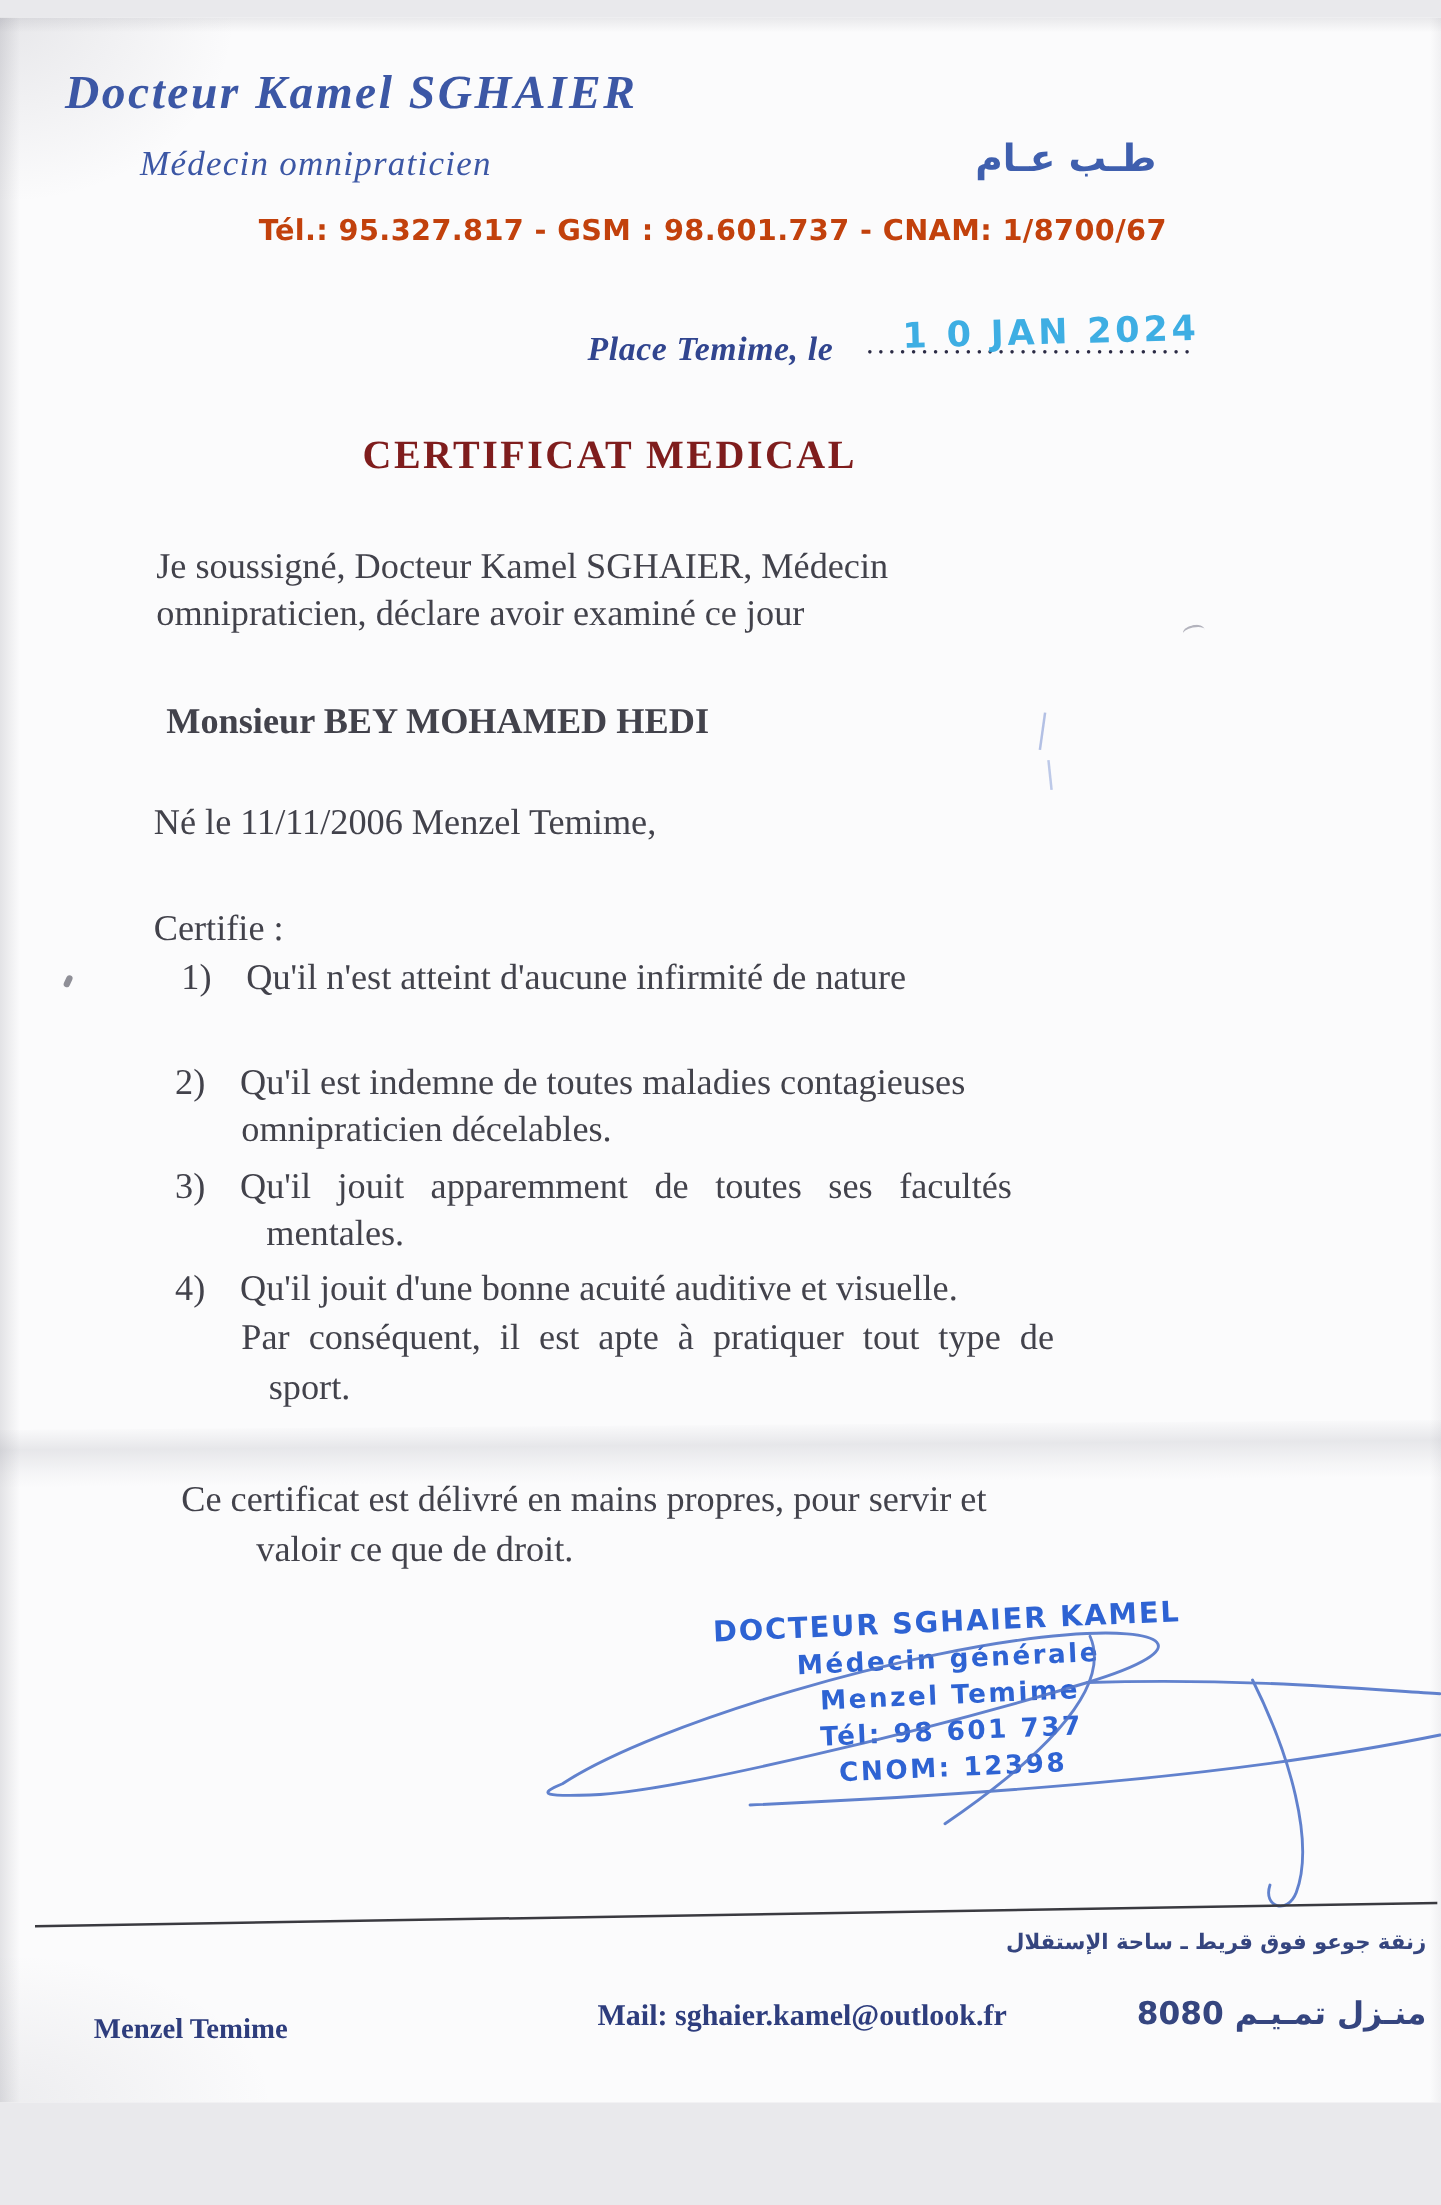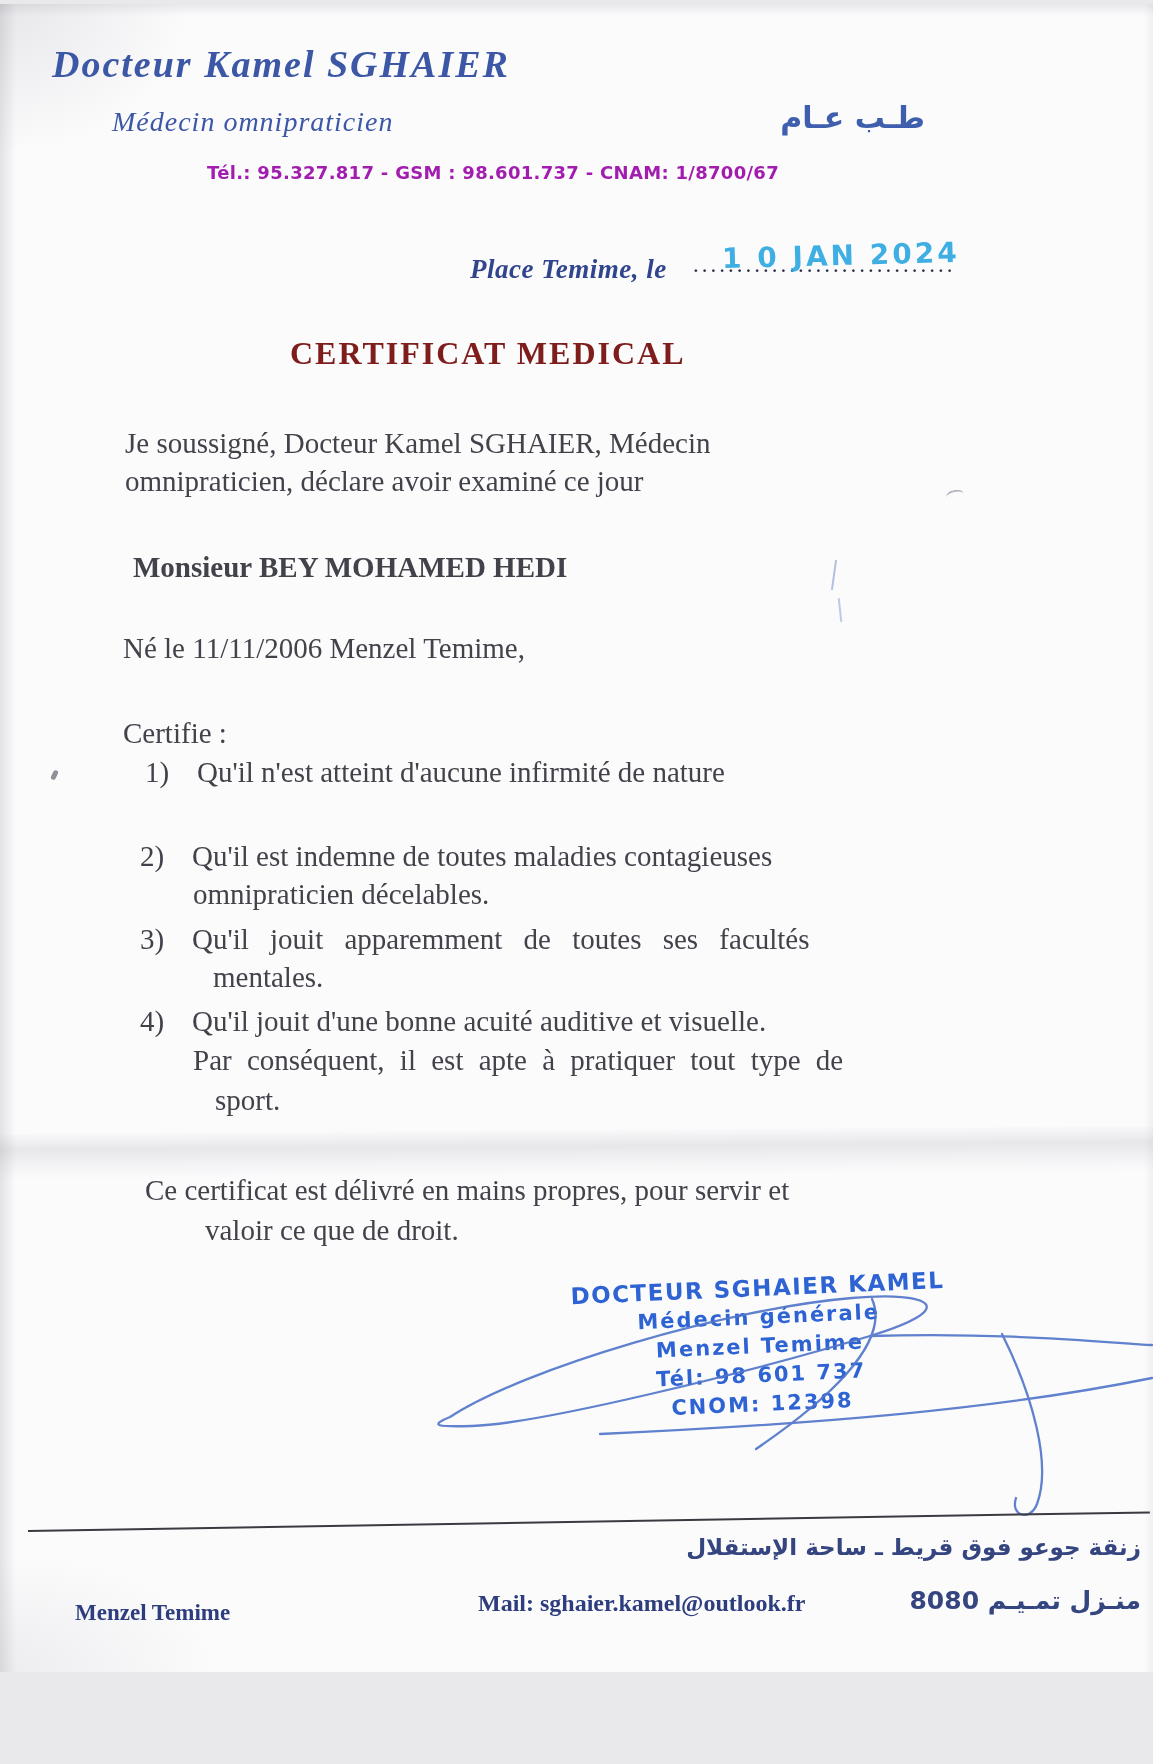--- a/index.html
+++ b/index.html
@@ -1,37 +1,37 @@
 <!DOCTYPE html>
 <html><head>
 <meta charset="utf-8">
 <style>
   html,body{margin:0;padding:0;background:#e9e9ec;}
   .page{
-    position:relative;width:1153px;height:1668px;margin:4px auto;
+    position:relative;width:1153px;height:1668px;margin:14px auto;
     background:#fbfbfc;overflow:hidden;
     font-family:"Liberation Serif","DejaVu Serif",serif;
   }
   .abs{position:absolute;white-space:nowrap;}
   
   .edge-left{left:0;top:0;bottom:0;width:16px;background:linear-gradient(to right,rgba(100,100,112,.16),rgba(100,100,112,0));}
   .edge-top{left:0;top:0;right:0;height:12px;background:linear-gradient(to bottom,rgba(100,100,112,.12),rgba(100,100,112,0));}
   .corner-tl{left:0;top:0;width:190px;height:150px;background:radial-gradient(ellipse at top left,rgba(110,110,125,.14),rgba(110,110,125,0) 70%);}
   .corner-bl{left:0;bottom:0;width:220px;height:120px;background:radial-gradient(ellipse at bottom left,rgba(110,110,125,.10),rgba(110,110,125,0) 70%);}
   .edge-right{right:0;top:0;bottom:0;width:9px;background:linear-gradient(to left,rgba(110,110,125,.08),rgba(110,110,125,0));}
   .crease-band{left:0;top:1126px;width:1153px;height:46px;transform:rotate(-.4deg);
     background:linear-gradient(to bottom,rgba(130,132,145,.02),rgba(130,132,145,.17) 35%,rgba(130,132,145,.05) 75%,rgba(130,132,145,0));}
   
   .hdr-fr-name{left:52px;top:38px;font-size:38px;font-style:italic;font-weight:bold;color:#3c57a5;letter-spacing:2px;}
   .hdr-fr-spec{left:112px;top:102px;font-size:28px;font-style:italic;color:#3c57a5;letter-spacing:1px;}
   .ar{font-family:"DejaVu Sans","Liberation Sans",sans-serif;font-weight:bold;color:#3f5fae;}
   .hdr-ar-name{right:18px;top:26px;font-size:40px;}
   .hdr-ar-spec{right:228px;top:96px;font-size:30px;}
   .contact{left:207px;top:158px;font-family:"DejaVu Sans","Liberation Sans",sans-serif;
-    font-weight:bold;font-size:18px;color:#a21caf;letter-spacing:.3px;}
+    font-weight:bold;font-size:23px;color:#c2410c;letter-spacing:.3px;}
   
   .dl-label{left:470px;top:250px;font-size:27px;font-style:italic;font-weight:bold;color:#31458f;letter-spacing:.5px;}
   .dl-dots{left:693px;top:248px;width:262px;overflow:hidden;font-size:23px;letter-spacing:3px;color:#2b2b45;}
   .date-stamp{left:722px;top:235px;font-family:"DejaVu Sans","Liberation Sans",sans-serif;
     font-weight:bold;font-size:28px;letter-spacing:3px;color:#2fa8e1;transform:rotate(-1.5deg);opacity:.92;}
   
   .title{left:290px;top:331px;font-size:32px;font-weight:bold;color:#7f1d1d;letter-spacing:2px;}
   .bl{font-size:29px;color:#42424b;}
   .b{font-weight:bold;}
   .num{display:inline-block;width:52px;}
@@ -58,21 +58,21 @@
     font-family:"DejaVu Sans","Liberation Sans",sans-serif;font-weight:bold;color:#1f58d0;opacity:.93;}
   .stamp div{line-height:29px;letter-spacing:2px;font-size:21px;}
   .stamp .st1{font-size:23px;letter-spacing:1.5px;}
   .sig-svg{left:400px;top:1268px;}
   
   .foot-rule{left:28px;top:1526px;width:1122px;border-top:2.5px solid #3a3a40;transform:rotate(-.95deg);transform-origin:left center;}
   .foot{color:#2e3d7d;font-weight:bold;}
   .f-place{left:75px;top:1543px;font-size:23px;}
   .f-city{left:75px;top:1596px;font-size:23px;}
   .f-mail{left:478px;top:1586px;font-size:24px;font-weight:bold;color:#2e3d7d;}
-  .f-ar1{right:12px;top:1530px;font-size:23px;color:#35457f;text-align:right;}
+  .f-ar1{right:12px;top:1530px;font-size:17px;color:#35457f;text-align:right;}
   .f-ar2{right:12px;top:1582px;font-size:25px;color:#35457f;}
   
   .speck{left:52px;top:766px;width:5px;height:10px;background:#6b6b75;border-radius:3px;transform:rotate(25deg);opacity:.75;}
   .squiggle{left:946px;top:486px;width:18px;height:9px;border-top:2.5px solid #9b9ba8;border-radius:60%;transform:rotate(-12deg);opacity:.75;}
   .bluemark1{left:833px;top:556px;width:2px;height:30px;background:rgba(90,120,200,.45);transform:rotate(8deg);}
   .bluemark2{left:839px;top:594px;width:2px;height:24px;background:rgba(90,120,200,.38);transform:rotate(-6deg);}
 </style>
 </head>
 <body>
 

